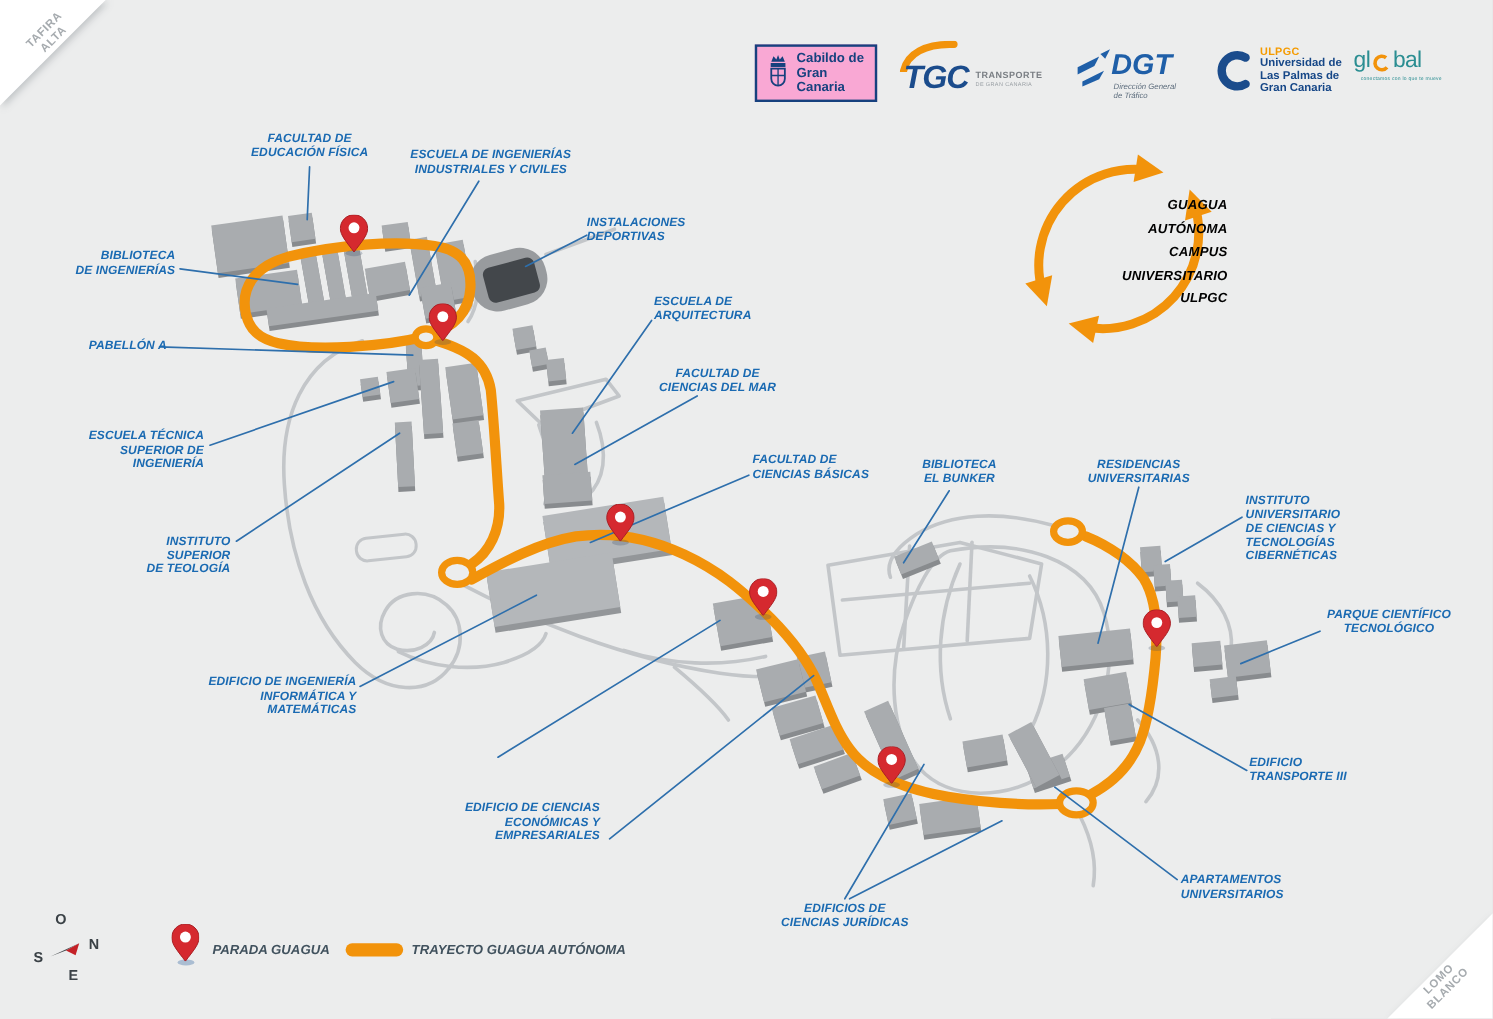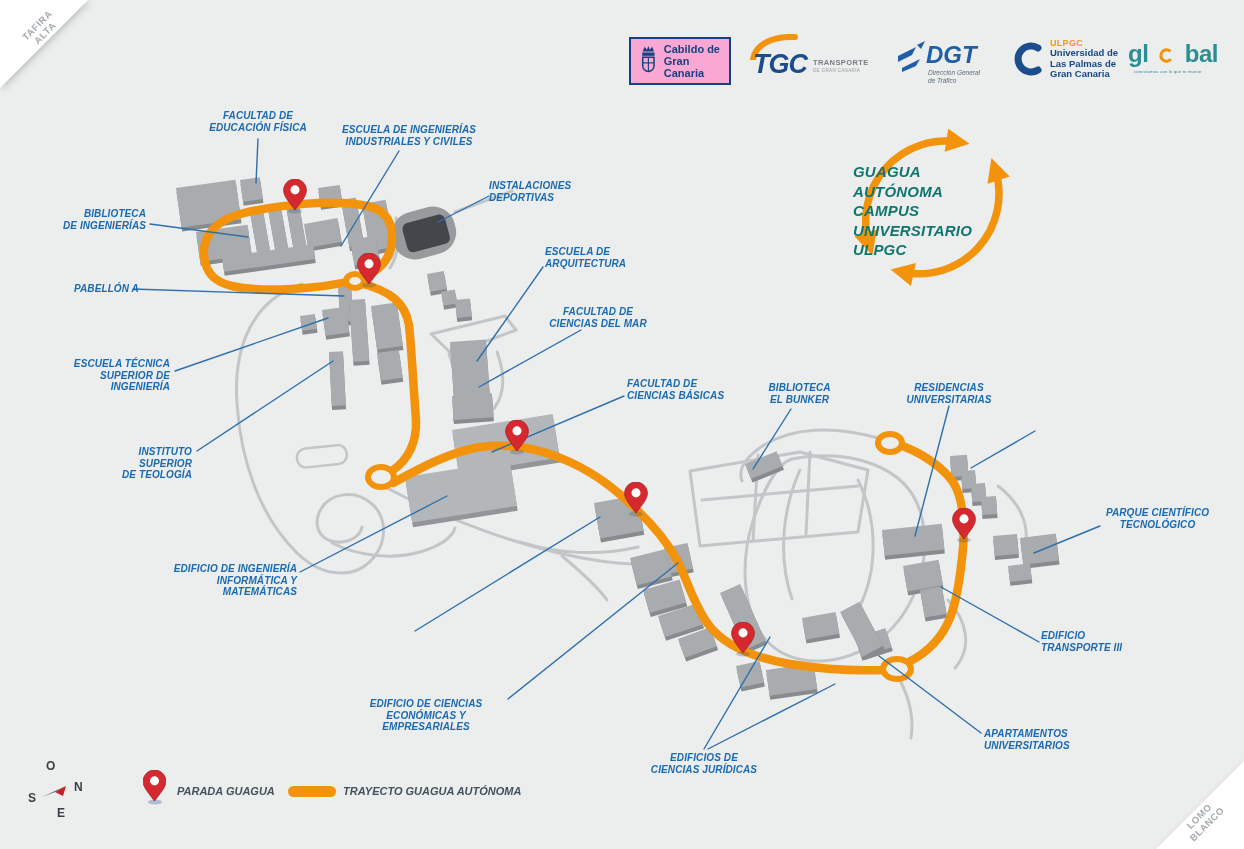--- a/index.html
+++ b/index.html
@@ -34,25 +34,25 @@
   .tgc .acr{position:absolute;left:8px;top:15px;font-size:27px;font-weight:900;font-style:italic;color:#1B4C8C;letter-spacing:-1px;}
   .tgc .l1{position:absolute;left:68px;top:24px;font-size:7.5px;font-weight:bold;color:#797E83;letter-spacing:.4px;}
   .tgc .l2{position:absolute;left:68px;top:34px;font-size:4.6px;color:#9AA0A5;letter-spacing:.3px;}
   .dgt{left:896px;top:36px;width:108px;height:48px;}
   .dgt .acr{position:absolute;left:30px;top:5px;font-size:24px;font-weight:900;font-style:italic;color:#1F5FA8;letter-spacing:0;}
   .dgt .sm{position:absolute;left:32px;top:33px;font-size:6.5px;font-style:italic;color:#5E6E7E;white-space:pre-line;line-height:7.5px;}
   .ulpgc{left:1008px;top:36px;width:118px;height:52px;}
   .ulpgc .acr{position:absolute;left:42px;top:2px;font-size:9px;font-weight:900;color:#F59B00;letter-spacing:.3px;}
   .ulpgc .nm{position:absolute;left:42px;top:12px;font-size:9.5px;line-height:10.5px;font-weight:800;color:#164787;white-space:pre-line;}
   .global{left:1128px;top:40px;width:90px;height:40px;color:#2B8E92;}
-  .global .wordmark{font-size:24px;font-weight:bold;letter-spacing:-.5px;display:flex;align-items:center;justify-content:space-between;}
+  .global .wordmark{font-size:19px;font-weight:normal;letter-spacing:-.5px;display:flex;align-items:center;}
   .global .tag{font-size:4.2px;letter-spacing:.2px;margin-top:1px;margin-left:6px;}
   
-  .badge-text{position:absolute;left:853px;top:162px;width:170px;text-align:left;
-              font-size:15px;line-height:19.5px;font-weight:900;font-style:italic;color:#0f766e;
+  .badge-text{position:absolute;left:853px;top:162px;width:170px;text-align:right;
+              font-size:11px;line-height:19.5px;font-weight:900;font-style:italic;color:#000000;
               white-space:pre-line;letter-spacing:.2px;}
   .legend-text{font-size:11px;font-weight:bold;font-style:italic;fill:#41525E;}
   .compass-letter{font-size:12px;font-weight:bold;fill:#3A4146;}
 </style>
 </head>
 <body>
 
 <div class="stage">
 
   <svg class="map" viewBox="0 0 1244 849" width="1244" height="849">
@@ -392,25 +392,28 @@
     <div class="map-label" style="left:52px;top:358px;width:118px;text-align:right;">ESCUELA TÉCNICA
 SUPERIOR DE INGENIERÍA</div>
     <div class="map-label" style="left:90px;top:446px;width:102px;text-align:right;">INSTITUTO SUPERIOR
 DE TEOLOGÍA</div>
     <div class="map-label" style="left:627px;top:378px;width:115px;text-align:left;">FACULTAD DE
 CIENCIAS BÁSICAS</div>
     <div class="map-label" style="left:752px;top:382px;width:95px;text-align:center;">BIBLIOTECA
 EL BUNKER</div>
     <div class="map-label" style="left:893px;top:382px;width:112px;text-align:center;">RESIDENCIAS
 UNIVERSITARIAS</div>
+    <div class="map-label" style="left:1038px;top:412px;width:135px;text-align:left;">INSTITUTO UNIVERSITARIO
+DE CIENCIAS Y TECNOLOGÍAS
+CIBERNÉTICAS</div>
     <div class="map-label" style="left:1100px;top:507px;width:115px;text-align:center;">PARQUE CIENTÍFICO
 TECNOLÓGICO</div>
     <div class="map-label" style="left:165px;top:563px;width:132px;text-align:right;">EDIFICIO DE INGENIERÍA
 INFORMÁTICA Y MATEMÁTICAS</div>
-    <div class="map-label" style="left:352px;top:698px;width:148px;text-align:center;">EDIFICIO DE CIENCIAS
+    <div class="map-label" style="left:352px;top:668px;width:148px;text-align:right;">EDIFICIO DE CIENCIAS
 ECONÓMICAS Y EMPRESARIALES</div>
     <div class="map-label" style="left:638px;top:752px;width:132px;text-align:center;">EDIFICIOS DE
 CIENCIAS JURÍDICAS</div>
     <div class="map-label" style="left:984px;top:728px;width:120px;text-align:left;">APARTAMENTOS
 UNIVERSITARIOS</div>
     <div class="map-label" style="left:1041px;top:630px;width:105px;text-align:left;">EDIFICIO
 TRANSPORTE III</div>
 
     <div class="badge-text">GUAGUA
 AUTÓNOMA

